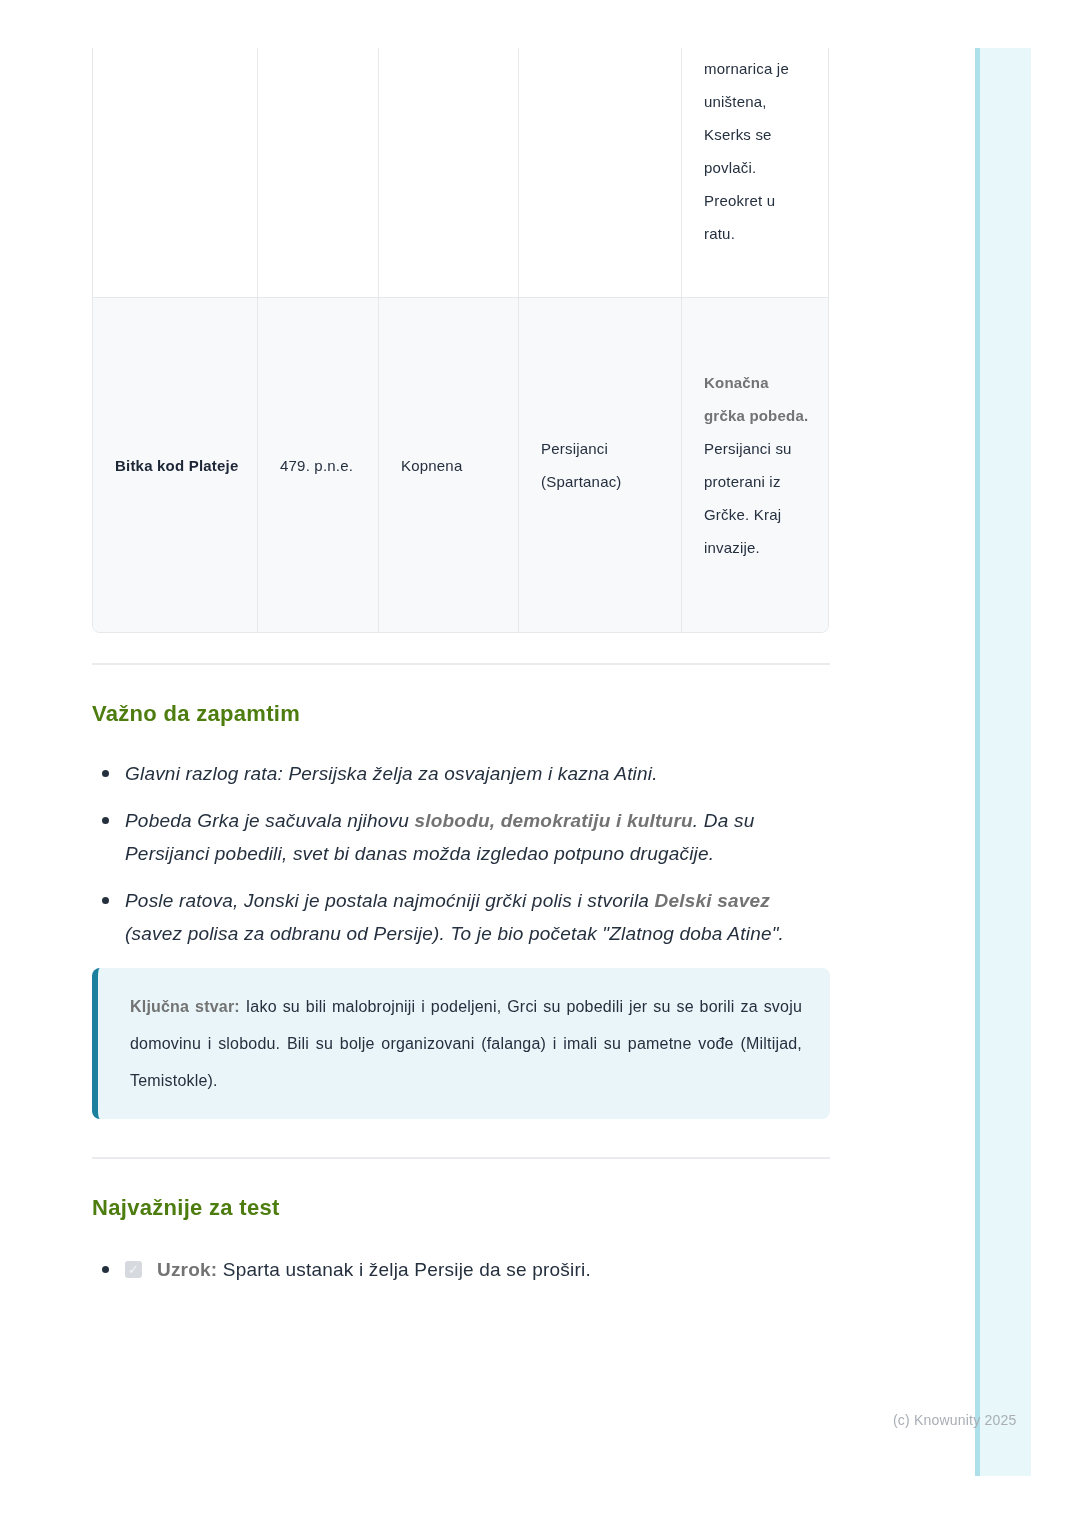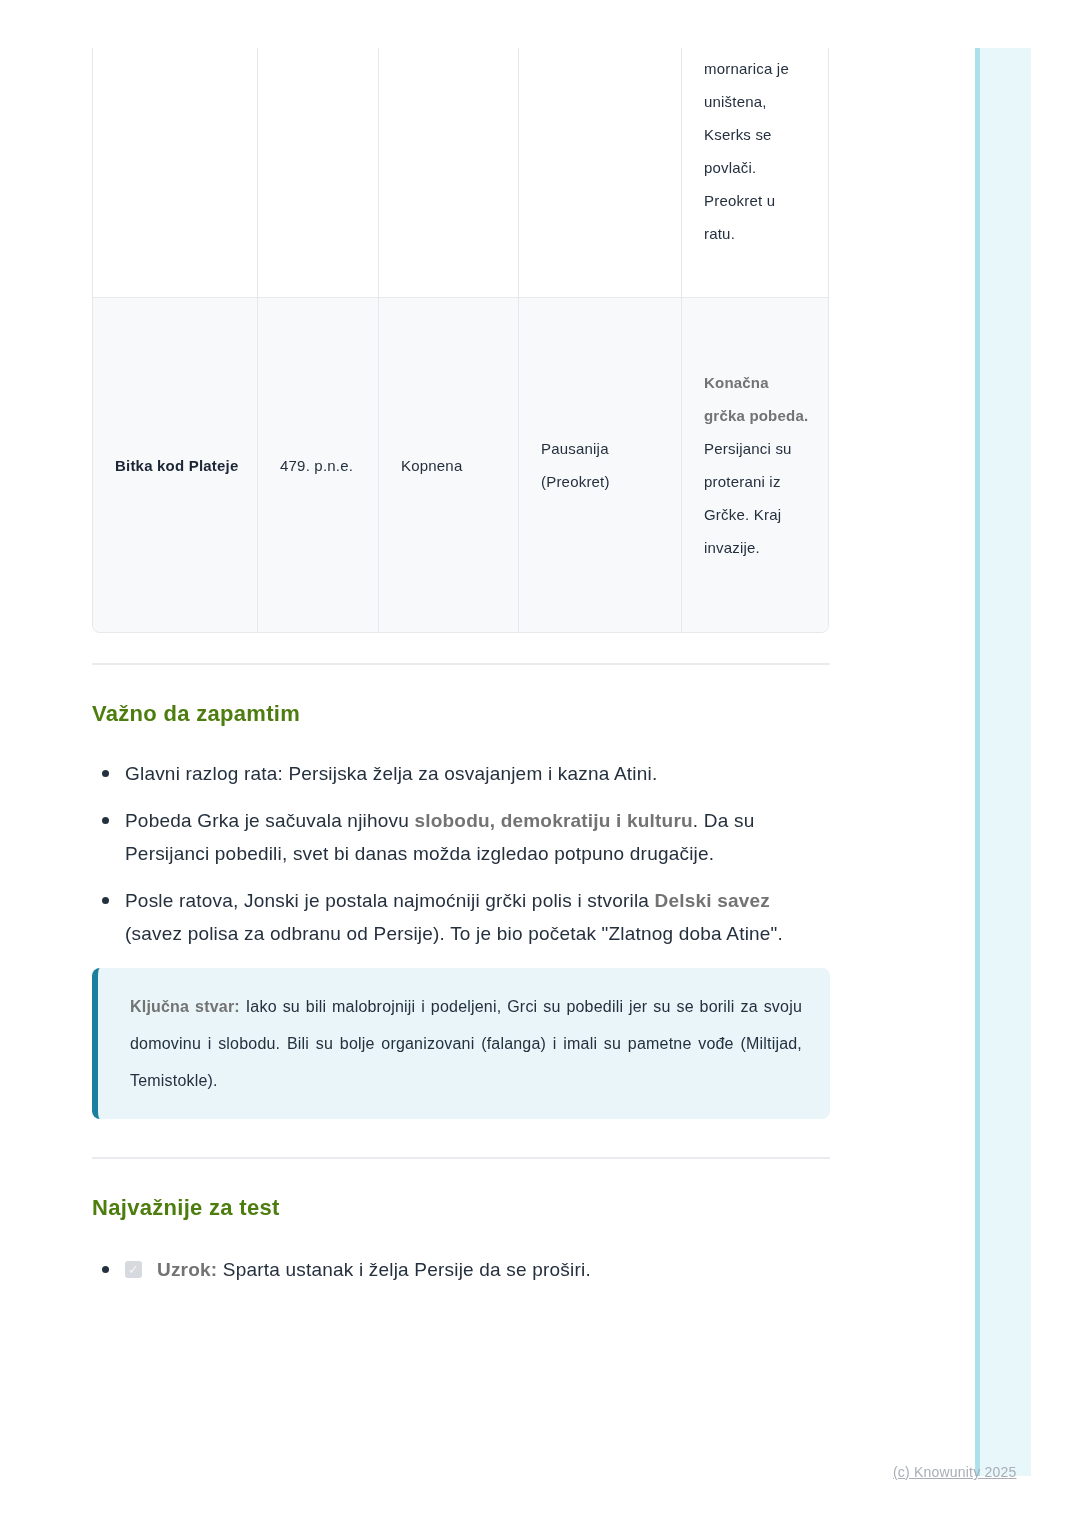--- a/index.html
+++ b/index.html
@@ -76,20 +76,21 @@
     font-weight: bold;
     color: #4d7c0f;
     letter-spacing: 0.3px;
   }
   .section-title.second { }
 
   
   ul.bullets {
     list-style: none;
     margin-top: 24px;
+    font-style: italic;
   }
   ul.bullets li {
     position: relative;
     padding-left: 33px;
     font-size: 19px;
     line-height: 33px;
     margin-bottom: 14px;
   }
   ul.bullets li::before {
     content: "";
@@ -141,27 +142,26 @@
     font-size: 13px;
     line-height: 17px;
     margin-right: 15px;
     flex: 0 0 auto;
   }
   .check-text { display: inline; }
 
   
   .footer-copyright {
     position: absolute;
-    left: 893px; top: 1464px;
+    left: 893px; top: 1412px;
     font-size: 14px;
     color: #a9aeb6;
     z-index: 2;
     white-space: nowrap;
     letter-spacing: 0.2px;
-    text-decoration: underline;
   }
 </style>
 </head>
 <body>
 
 <div class="side-stripe"></div>
 
 <div class="content">
 
   <div class="history-table">
@@ -169,21 +169,21 @@
       <div class="t-cell"></div>
       <div class="t-cell"></div>
       <div class="t-cell"></div>
       <div class="t-cell"></div>
       <div class="t-cell result-cell">mornarica je uništena, Kserks se povlači. Preokret u ratu.</div>
     </div>
     <div class="t-row r2">
       <div class="t-cell bold">Bitka kod Plateje</div>
       <div class="t-cell">479. p.n.e.</div>
       <div class="t-cell">Kopnena</div>
-      <div class="t-cell">Pausanija (Preokret)</div>
+      <div class="t-cell">Persijanci (Spartanac)</div>
       <div class="t-cell result-cell">
           <strong>Konačna grčka pobeda.</strong>
           <span> Persijanci su proterani iz Grčke. Kraj invazije.</span>
         </div>
     </div>
   </div>
 
   <div class="divider"></div>
 
   <h2 class="section-title">Važno da zapamtim</h2>

